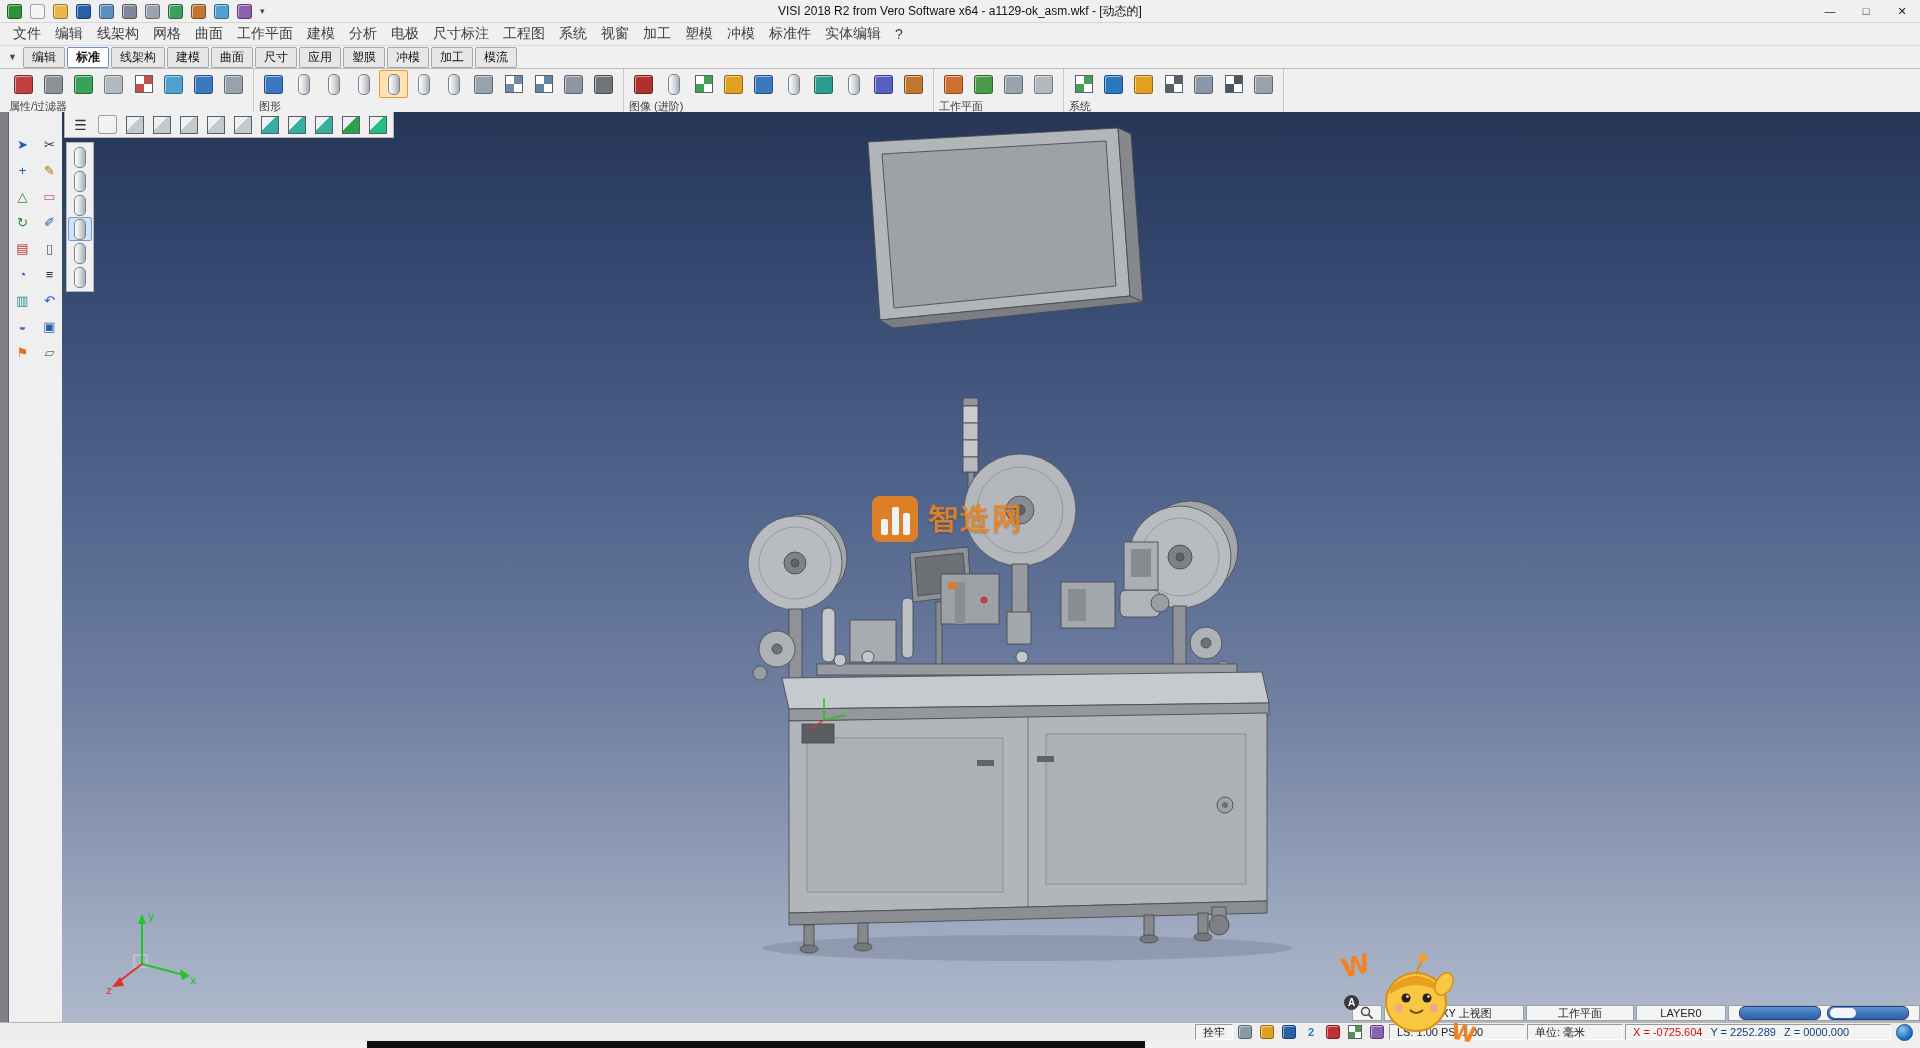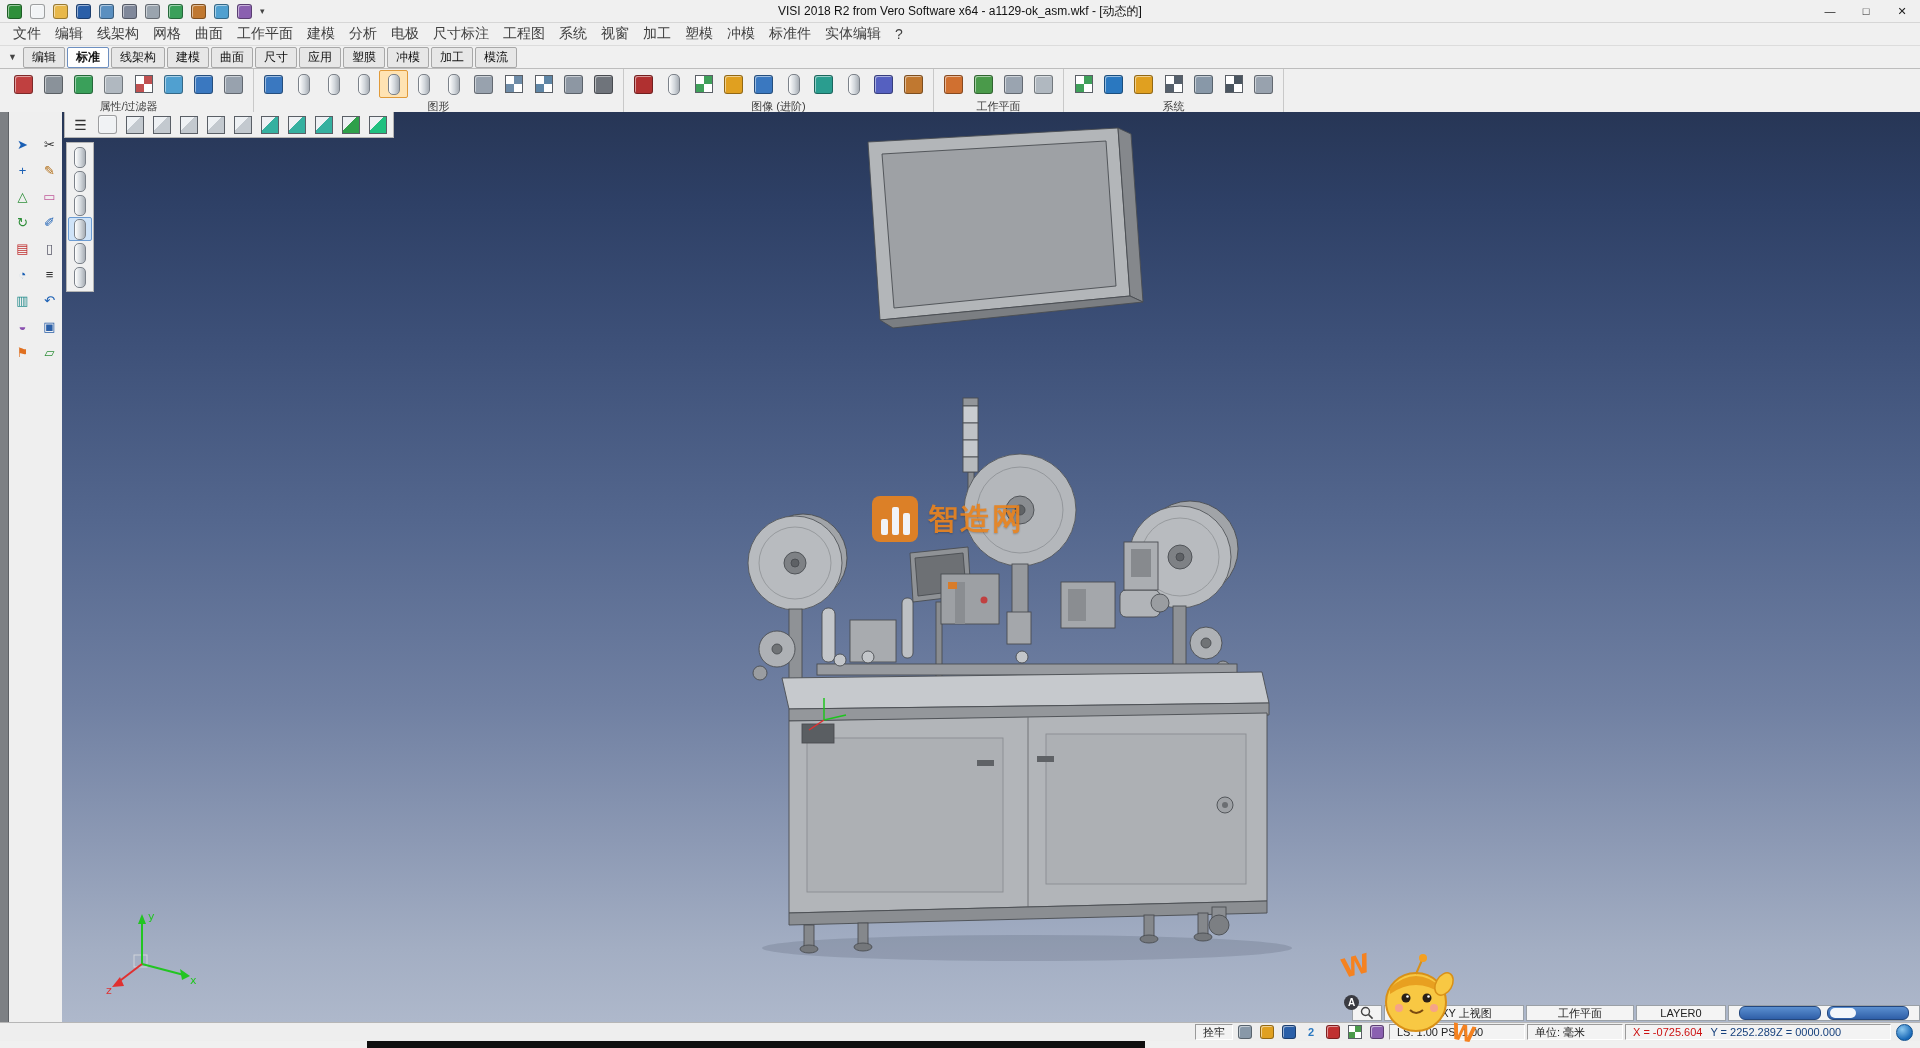--- a/index.html
+++ b/index.html
@@ -23,21 +23,21 @@
 
   
   .tabbar{height:22px;background:#f0f0f0;border-bottom:1px solid #bdbdbd;display:flex;align-items:center;gap:2px;padding-left:4px;}
   .tab{font-size:12px;color:#111;padding:1px 8px;border:1px solid #a8a8a8;background:#e7e7e7;border-radius:2px;white-space:nowrap;}
   .tab.active{background:#ffffff;border-color:#6d8fc0;font-weight:bold;}
 
   
   .ribbon{height:46px;background:#f0f0f0;border-bottom:1px solid #979797;display:flex;align-items:stretch;padding-left:4px;}
   .rgroup{display:flex;flex-direction:column;border-right:1px solid #c9c9c9;padding:0 5px;}
   .ricons{display:flex;align-items:center;height:30px;gap:1px;}
-  .rlabel{font-size:11px;color:#3c3c3c;text-align:center;height:15px;line-height:14px;white-space:nowrap;}
+  .rlabel{font-size:11px;color:#3c3c3c;text-align:left;height:15px;line-height:14px;white-space:nowrap;}
 
   
   .tbi{width:27px;height:26px;display:flex;align-items:center;justify-content:center;border:1px solid transparent;border-radius:2px;flex:none;}
   .tbi.sel{background:#ffe3b3;border-color:#e09a3a;}
   .icg{font-style:normal;line-height:1;display:flex;align-items:center;justify-content:center;}
   .k-sq .icg{width:17px;height:17px;border-radius:3px;background:var(--ic,#9aa);border:1px solid rgba(0,0,0,.35);box-shadow:inset 1px 1px 0 rgba(255,255,255,.5);}
   .k-pill .icg{width:10px;height:19px;border-radius:5px;background:linear-gradient(90deg,#ffffff,#d3d8dd 55%,#a8aeb5);border:1px solid #7c828a;}
   .k-cube .icg{width:16px;height:16px;background:linear-gradient(135deg,#eef1f4 0%,#eef1f4 42%,var(--ic,#bbb) 42%,var(--ic,#bbb) 100%);border:1px solid #5a5f66;}
   .k-grid .icg{width:16px;height:16px;border:1px solid #5a5f66;background-color:var(--ic,#888);
       background-image:conic-gradient(var(--ic,#888) 0 25%,#ffffff 25% 50%,var(--ic,#888) 50% 75%,#ffffff 75% 100%);}
@@ -83,21 +83,21 @@
   .cbar .wseg{position:absolute;left:2px;top:1px;bottom:1px;width:26px;background:#f2f6fb;border-radius:5px;}
 
   .rowB{position:absolute;top:1022px;left:0;right:0;height:18px;background:#eeeeee;border-top:1px solid #b6b6b6;display:flex;align-items:center;font-size:11px;color:#222;z-index:20;padding:0 3px;}
   .rbspacer{flex:1;}
   .rbseg{border:1px solid;border-color:#9a9a9a #ffffff #ffffff #9a9a9a;background:#f3f3f3;height:14px;display:flex;align-items:center;padding:0 7px;margin:0 1px;white-space:nowrap;}
   .rowB .tbi{width:20px;height:16px;}
   .rowB .k-sq .icg{width:12px;height:12px;}
   .rowB .k-grid .icg{width:12px;height:12px;}
   .rowB .k-glyph .icg{font-size:11px;font-weight:bold;}
   .cx{color:#cc1111;margin-right:8px;text-align:right;}
-  .cy{color:#16407c;margin-right:0;}
+  .cy{color:#16407c;margin-right:8px;}
   .cz{color:#16407c;}
   .orb{width:15px;height:15px;border-radius:50%;background:radial-gradient(circle at 35% 30%,#8cc8f0,#1a6ab8 70%);border:1px solid #11508e;margin:0 4px;flex:none;}
 
   .taskstrip{position:absolute;top:1040px;left:367px;width:778px;height:8px;background:#101010;z-index:5;}
 </style>
 </head>
 <body>
 
 <div class="app">
 

